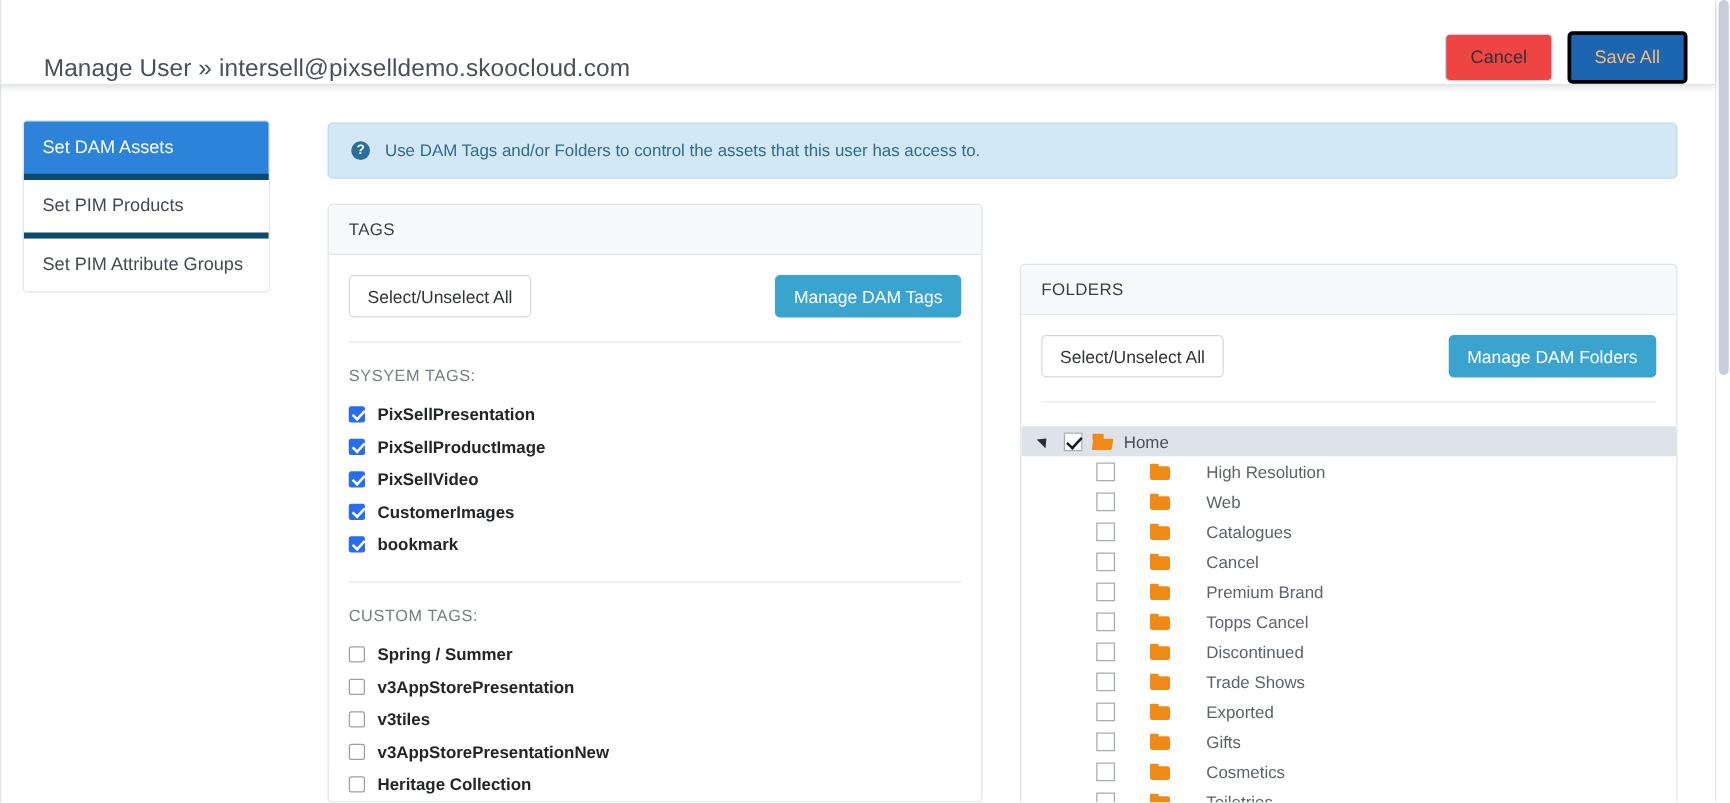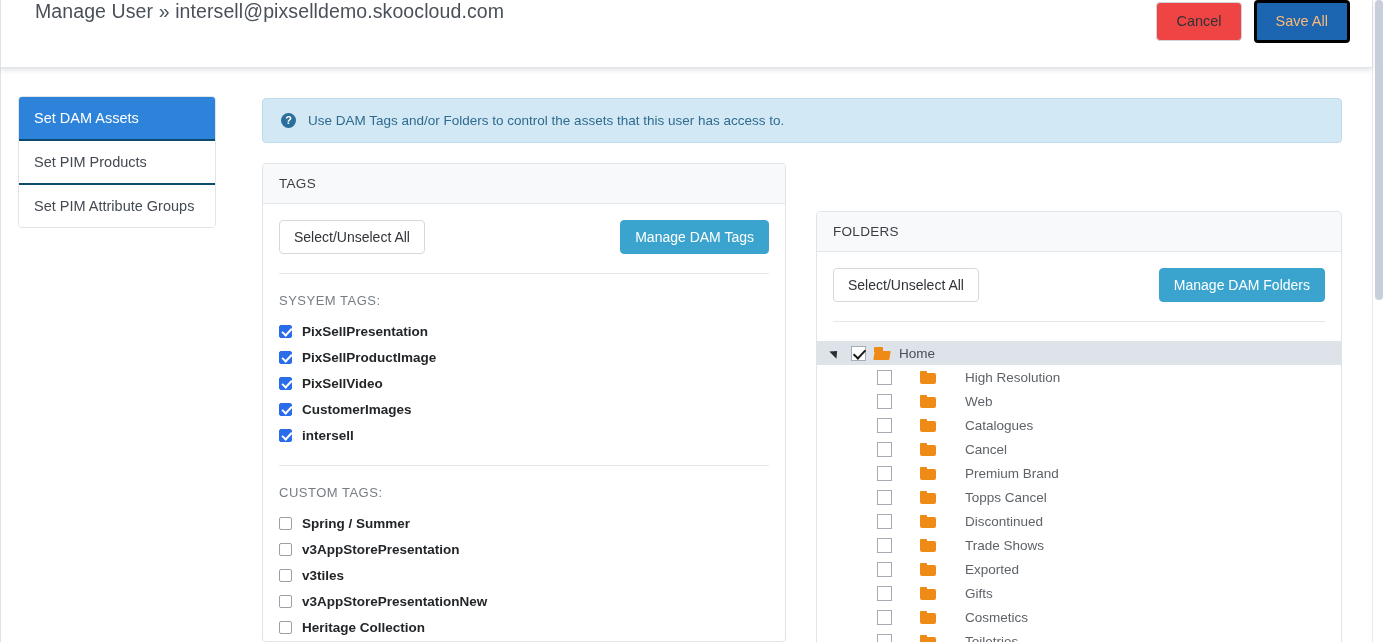--- a/index.html
+++ b/index.html
@@ -40,21 +40,21 @@
   .app-header {
     position: absolute;
     top: 0; left: 0;
     width: 1372px;
     height: 68px;
     background: #ffffff;
     border-left: 1px solid #dfe3e8;
     border-bottom: 1px solid #e2e5e9;
     box-shadow: 0 2px 5px rgba(60,70,90,0.16);
     display: flex;
-    align-items: flex-start;
+    align-items: flex-end;
     padding: 0 22px 0 34px;
     z-index: 20;
   }
   .page-title {
     font-size: 19.5px;
     color: #4a5058;
     letter-spacing: .1px;
     white-space: nowrap;
   }
   .header-actions {
@@ -103,21 +103,21 @@
     width: 198px;
     border: 1px solid #e1e4e8;
     border-radius: 4px;
     background: #ffffff;
     overflow: hidden;
   }
   .side-item {
     padding: 13px 15px;
     font-size: 14.5px;
     color: #444a52;
-    border-bottom: 2px solid #0c4a6e;
+    border-bottom: 5px solid #0c4a6e;
     cursor: pointer;
     background: #ffffff;
     white-space: nowrap;
   }
   .side-item:last-child { border-bottom: none; }
   .side-item.active {
     background: #2d82da;
     color: #ffffff;
   }
 
@@ -393,21 +393,21 @@
       <div class="chk-row">
         <span class="cb checked"></span>
         <span class="chk-label">PixSellVideo</span>
       </div>
       <div class="chk-row">
         <span class="cb checked"></span>
         <span class="chk-label">CustomerImages</span>
       </div>
       <div class="chk-row">
         <span class="cb checked"></span>
-        <span class="chk-label">intersell</span>
+        <span class="chk-label">bookmark</span>
       </div>
 
       <div class="divider" style="margin-top:17px"></div>
 
       <div class="group-label">CUSTOM TAGS:</div>
 
       <div class="chk-row">
         <span class="cb"></span>
         <span class="chk-label">Spring / Summer</span>
       </div>

